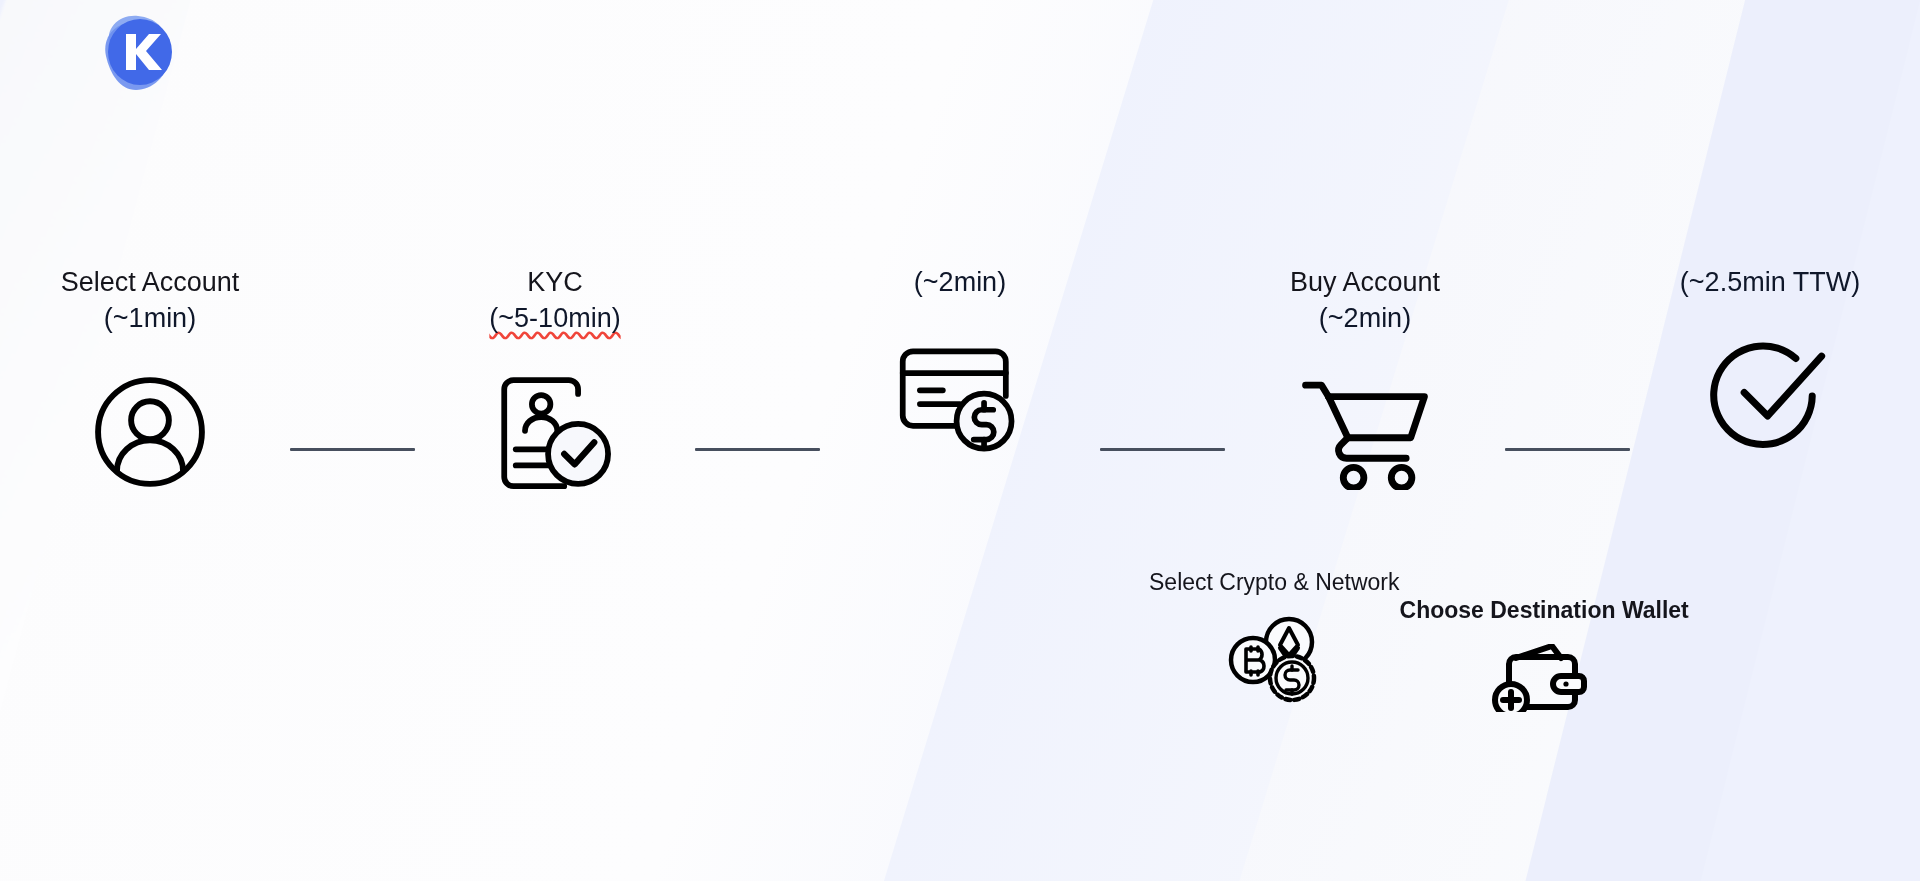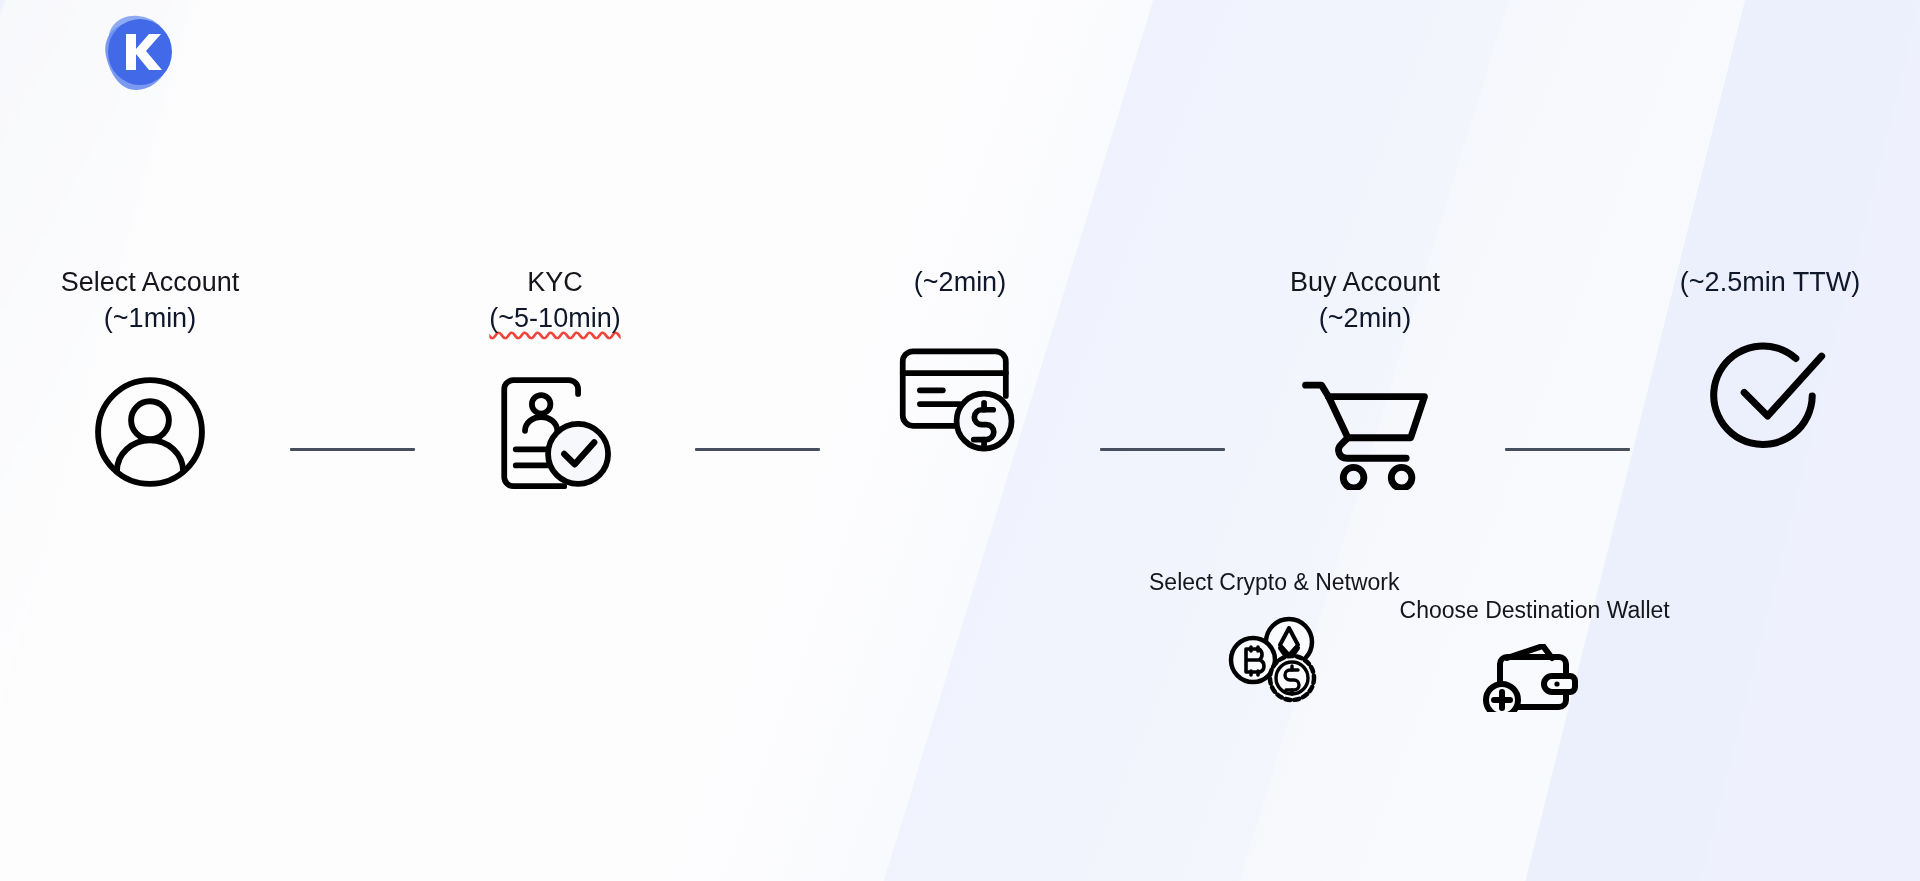--- a/index.html
+++ b/index.html
@@ -148,21 +148,21 @@
     font-size:23px;
     color:#15151c;
     white-space:nowrap;
     line-height:1.3;
   }
   .sub-icon {
     margin-top:18px;
     display:flex; align-items:center; justify-content:center;
   }
   .sub-icon svg { display:block; }
-  .sub-block.second { margin-top:36px; }
+  .sub-block.second { margin-top:36px;font-weight:bold; }
 </style>
 </head>
 <body>
 
 <div class="bg-layer">
   <div class="streak streak-a"></div>
   <div class="streak streak-b"></div>
   <div class="streak streak-c"></div>
   <div class="streak streak-d"></div>
   <div class="streak streak-e"></div>

